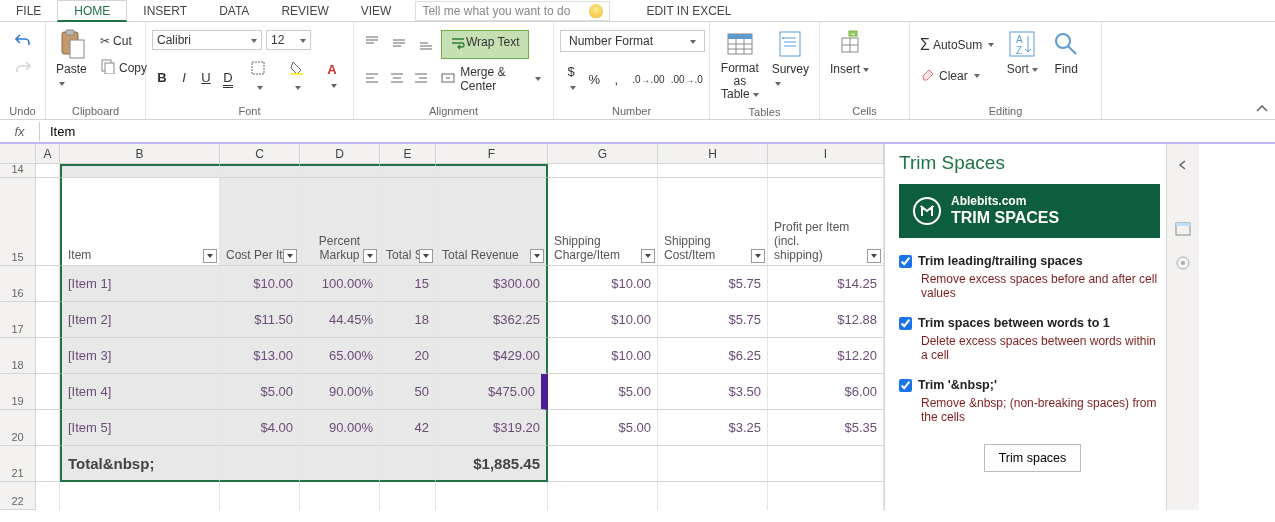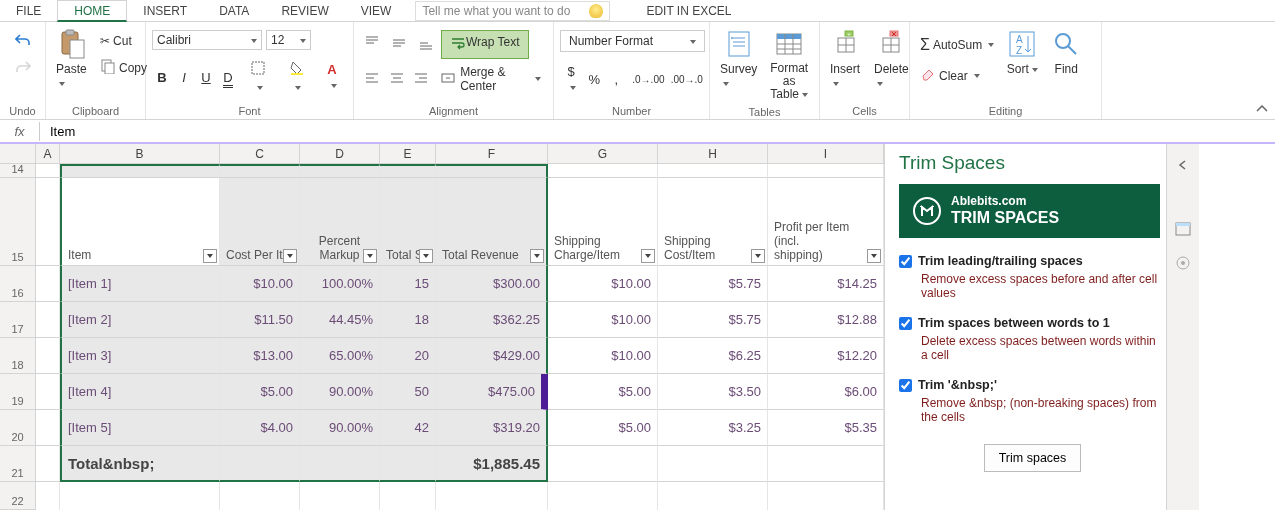--- a/index.html
+++ b/index.html
@@ -248,72 +248,59 @@
       </div>
     </div>
     <div class="rgroup-label">Number</div>
   </div>
 
   <div class="rgroup" style="width:110px">
     <div class="rgroup-body">
       <div class="btn-col">
         <span>
             <svg class="icon-big" viewBox="0 0 32 32">
-              <rect x="6" y="4" width="20" height="24" fill="#fff" stroke="#5b9bd5"></rect>
-              <line x1="10" y1="10" x2="22" y2="10" stroke="#5b9bd5"></line>
-              <line x1="10" y1="14" x2="22" y2="14" stroke="#5b9bd5"></line>
-              <line x1="10" y1="18" x2="22" y2="18" stroke="#5b9bd5"></line>
-              <circle cx="9" cy="10" r="1" fill="#5b9bd5"></circle>
-            </svg>
-          </span>
-        <span class="caret-down">Survey</span>
-      </div>
-      <div class="btn-col">
-        <span>
-            <svg class="icon-big" viewBox="0 0 32 32">
               <rect x="4" y="6" width="24" height="20" fill="#fff" stroke="#888"></rect>
               <rect x="4" y="6" width="24" height="5" fill="#5b9bd5"></rect>
               <line x1="12" y1="6" x2="12" y2="26" stroke="#888"></line>
               <line x1="20" y1="6" x2="20" y2="26" stroke="#888"></line>
               <line x1="4" y1="16" x2="28" y2="16" stroke="#888"></line>
               <line x1="4" y1="21" x2="28" y2="21" stroke="#888"></line>
             </svg>
           </span>
         <span class="caret-down" style="text-align:center;line-height:1.1">Format<br>as Table</span>
+      </div>
+      <div class="btn-col">
+        <span>
+            <svg class="icon-big" viewBox="0 0 32 32">
+              <rect x="6" y="4" width="20" height="24" fill="#fff" stroke="#5b9bd5"></rect>
+              <line x1="10" y1="10" x2="22" y2="10" stroke="#5b9bd5"></line>
+              <line x1="10" y1="14" x2="22" y2="14" stroke="#5b9bd5"></line>
+              <line x1="10" y1="18" x2="22" y2="18" stroke="#5b9bd5"></line>
+              <circle cx="9" cy="10" r="1" fill="#5b9bd5"></circle>
+            </svg>
+          </span>
+        <span class="caret-down">Survey</span>
       </div>
     </div>
     <div class="rgroup-label">Tables</div>
   </div>
 
   <div class="rgroup" style="width:90px">
     <div class="rgroup-body">
       <div class="btn-col">
         <span>
             <svg class="icon-big" viewBox="0 0 32 32">
               <rect x="8" y="10" width="16" height="14" fill="#fff" stroke="#888"></rect>
               <line x1="8" y1="17" x2="24" y2="17" stroke="#888"></line>
               <line x1="16" y1="10" x2="16" y2="24" stroke="#888"></line>
               <rect x="15" y="3" width="8" height="5" fill="#9ccc65" stroke="#7cb342"></rect>
               <text x="19" y="7.5" font-size="6" fill="#fff" text-anchor="middle">+</text>
             </svg>
           </span>
         <span class="caret-down">Insert</span>
-      </div>
-      <div class="btn-col">
-        <span>
-            <svg class="icon-big" viewBox="0 0 32 32">
-              <rect x="8" y="10" width="16" height="14" fill="#fff" stroke="#888"></rect>
-              <line x1="8" y1="17" x2="24" y2="17" stroke="#888"></line>
-              <line x1="16" y1="10" x2="16" y2="24" stroke="#888"></line>
-              <rect x="15" y="3" width="8" height="5" fill="#ef9a9a" stroke="#e57373"></rect>
-              <line x1="17" y1="4" x2="21" y2="8" stroke="#c62828"></line>
-              <line x1="21" y1="4" x2="17" y2="8" stroke="#c62828"></line>
-            </svg>
-          </span>
-        <span class="caret-down">Delete</span>
       </div>
     </div>
     <div class="rgroup-label">Cells</div>
   </div>
 
   <div class="rgroup" style="width:192px">
     <div class="rgroup-body">
       <div style="display:flex;flex-direction:column;gap:8px;padding-top:8px">
         <div class="btn-row caret-down">
           <span style="font-size:16px">Σ</span>

